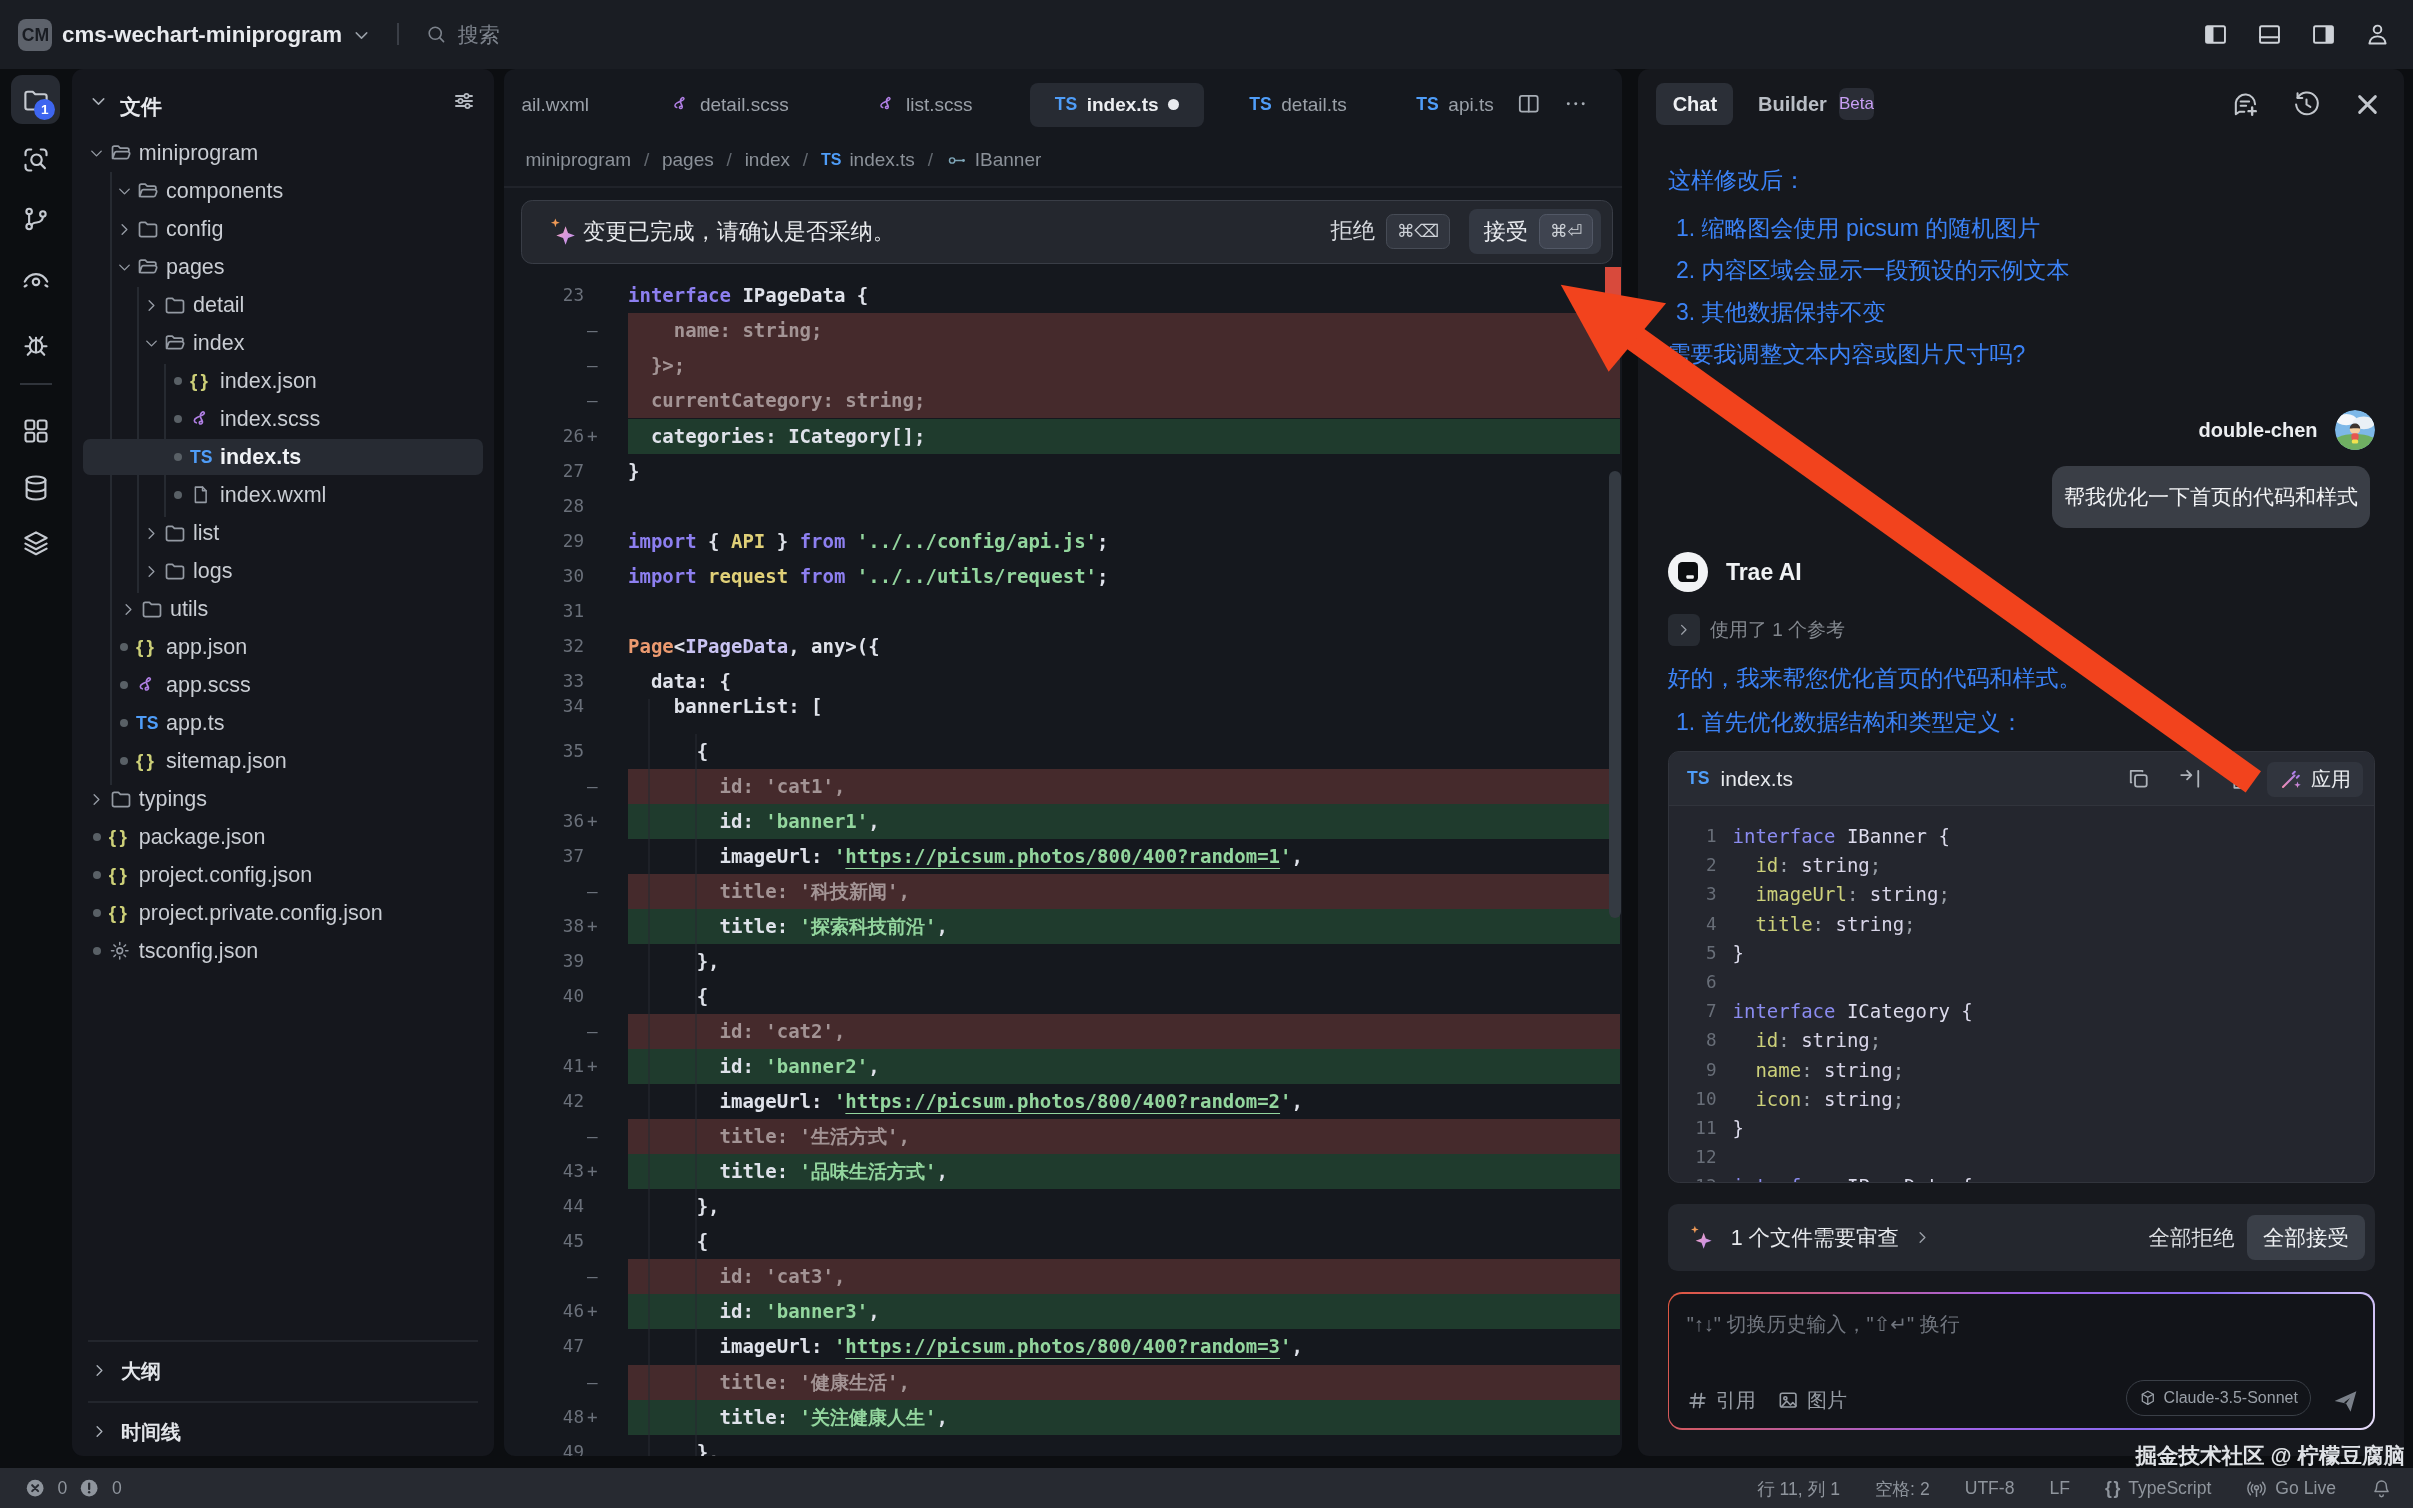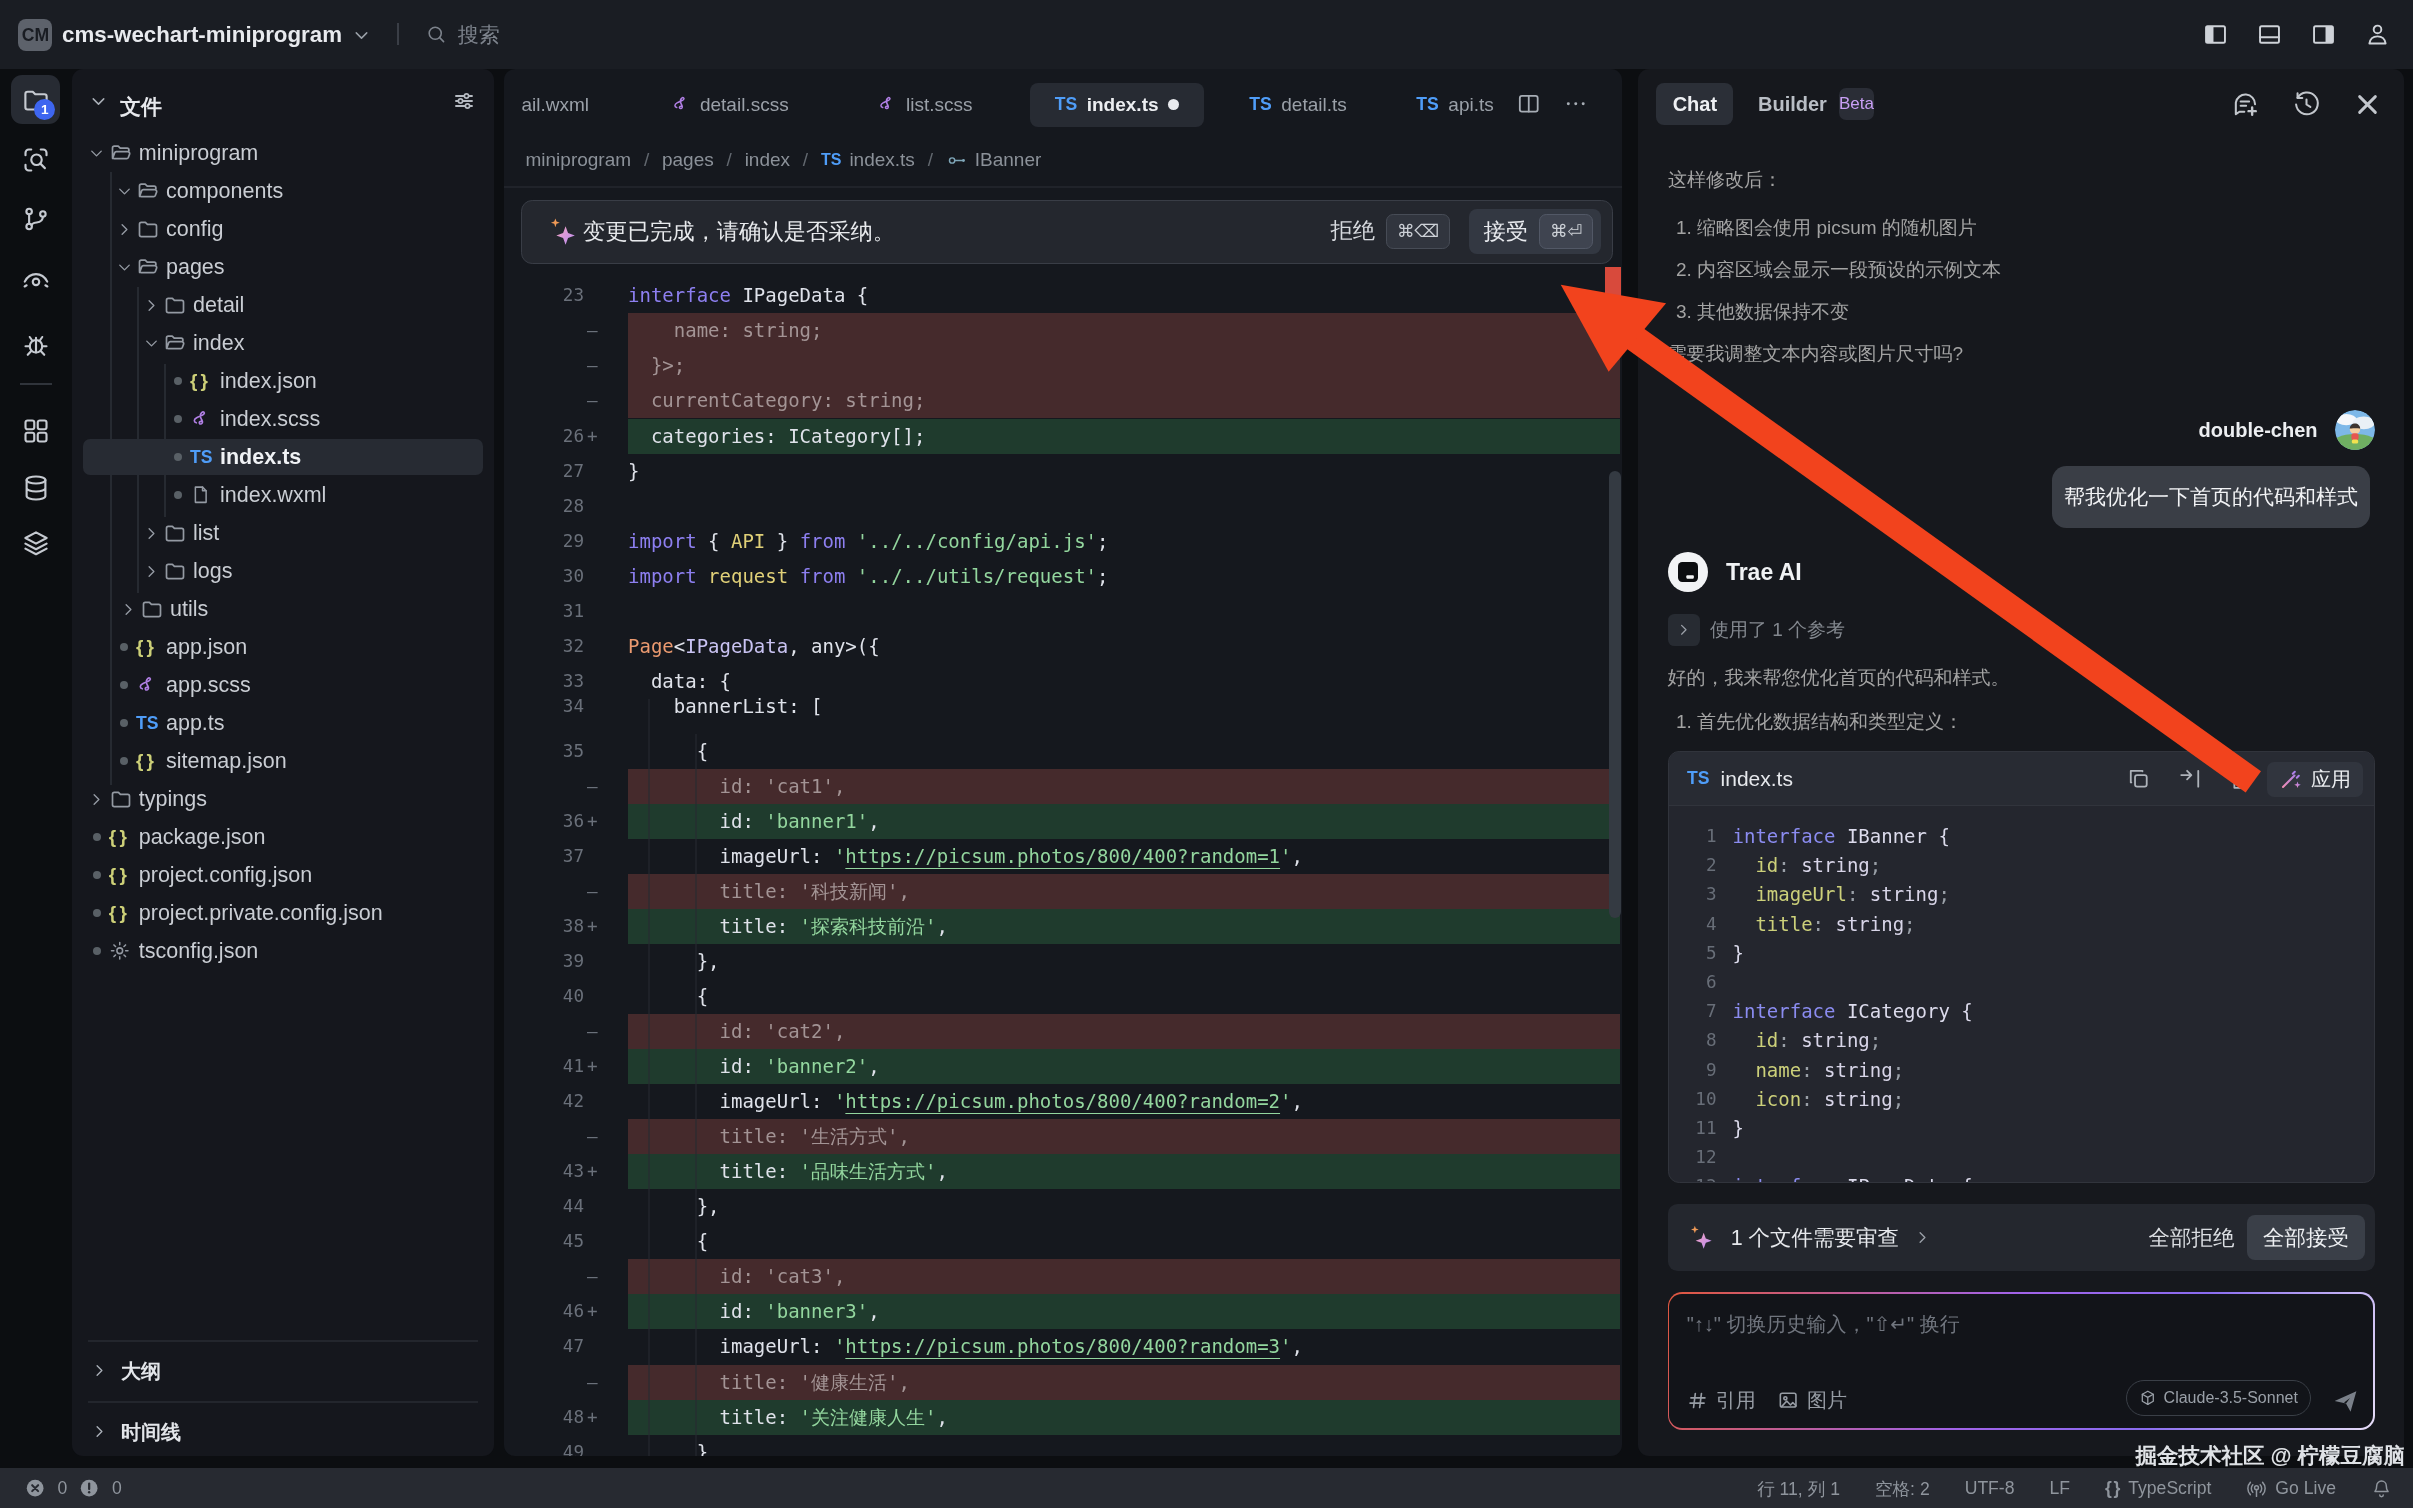--- a/index.html
+++ b/index.html
@@ -74,39 +74,39 @@
   #banner-accept .kbd { background:#3f4450; border-color:#525866; }
 
   
   #code { position:absolute; left:0; top:195px; width:1118px; height:1192px; font-family:"DejaVu Sans Mono","Liberation Mono",monospace; font-size:19px; }
   .crow { position:absolute; left:0; width:100%; height:35px; }
   .crow .band { position:absolute; left:124px; width:992px; top:0; height:35px; }
   .crow.del .band { background:#452a2c; }
   .crow.add .band { background:#1f3b2d; }
   .crow .gut { position:absolute; left:0; top:0; width:80px; height:35px; text-align:right; color:#6a707a; font-size:17.6px; line-height:35px; }
   .crow .sfx { position:absolute; left:83px; top:0; width:32px; height:35px; color:#6a707a; font-size:17.6px; line-height:35px; }
-  .crow .ctext { position:absolute; left:124px; top:0; height:35px; line-height:35px; white-space:pre; }
+  .crow .ctext { position:absolute; left:124px; top:0; height:35px; line-height:35px; white-space:pre;font-weight:bold; }
   .tk-k { color:#8d7ff0; } .tk-t { color:#dfe2ea; } .tk-v { color:#c9c3f2; }
   .tk-y { color:#e0d078; } .tk-o { color:#eb9a70; } .tk-s { color:#93d69e; }
   .tk-u { color:#93d69e; text-decoration:underline; text-underline-offset:4.8px; }
   .tk-d { color:#a39495; }
   #code-guides .guide { background:#22252c; }
   #ovr-red { position:absolute; left:1101px; top:198px; width:16px; height:46px; background:#d84a3c; }
   #ovr-green { position:absolute; left:1101px; top:244px; width:16px; height:12.8px; background:#3f8a57; }
   #escroll { position:absolute; left:1105px; top:402px; width:12px; height:447px; background:#343a42; border-radius:6.4px; }
 
   
   #chat-header { position:absolute; left:0; top:0; width:100%; height:70px; }
   #chat-tab { position:absolute; left:18.4px; top:14.4px; width:77px; height:42px; background:#2b2f37; border-radius:8px; display:flex; align-items:center; justify-content:center; font-size:20px; font-weight:bold; color:#eef0f3; }
   #builder-tab { position:absolute; left:120px; top:14.4px; height:42px; display:flex; align-items:center; gap:12px; }
   #builder-tab .b { font-size:20px; font-weight:bold; color:#b9bec5; }
   #builder-tab .beta { height:32px; padding:0 0; border-radius:7.2px; background:#2a2d36; color:#c99ff5; font-size:17px; display:flex; align-items:center; }
   #chat-hicons { position:absolute; right:22.3px; top:21px; display:flex; gap:32px; color:#c2c6cc; }
 
-  .chat-p { position:absolute; font-size:19px; color:#a3a3a3; line-height:42px; white-space:pre-wrap; }
+  .chat-p { position:absolute; font-size:23px; color:#3b82f6; line-height:42px; white-space:pre-wrap; }
   #user-row { position:absolute; right:29.5px; top:341px; display:flex; align-items:center; gap:17px; }
   #user-name { font-size:20px; font-weight:bold; color:#eceef1; }
   #user-avatar { width:40px; height:40px; border-radius:50%; overflow:hidden; }
   #user-bubble { position:absolute; right:34px; top:397px; height:62px; background:#3a3e46; border-radius:14.4px; display:flex; align-items:center; padding:0 12px; font-size:21px; color:#f2f3f5; }
   #trae-row { position:absolute; left:29.5px; top:483px; display:flex; align-items:center; gap:18.4px; }
   #trae-name { font-size:23px; font-weight:bold; color:#f0f2f4; }
   #ref-row { position:absolute; left:29.5px; top:543px; height:35px; display:flex; align-items:center; gap:10.4px; color:#83888f; font-size:19px; }
   #ref-row .refbtn { width:32px; height:32px; border-radius:6.4px; background:#272b32; color:#9ba0a8; display:flex; align-items:center; justify-content:center; }
 
   #code-card { position:absolute; left:29.5px; top:682px; width:707px; height:432px; border-radius:11.2px; background:#24262e; border:1.6px solid #31343c; overflow:hidden; }

